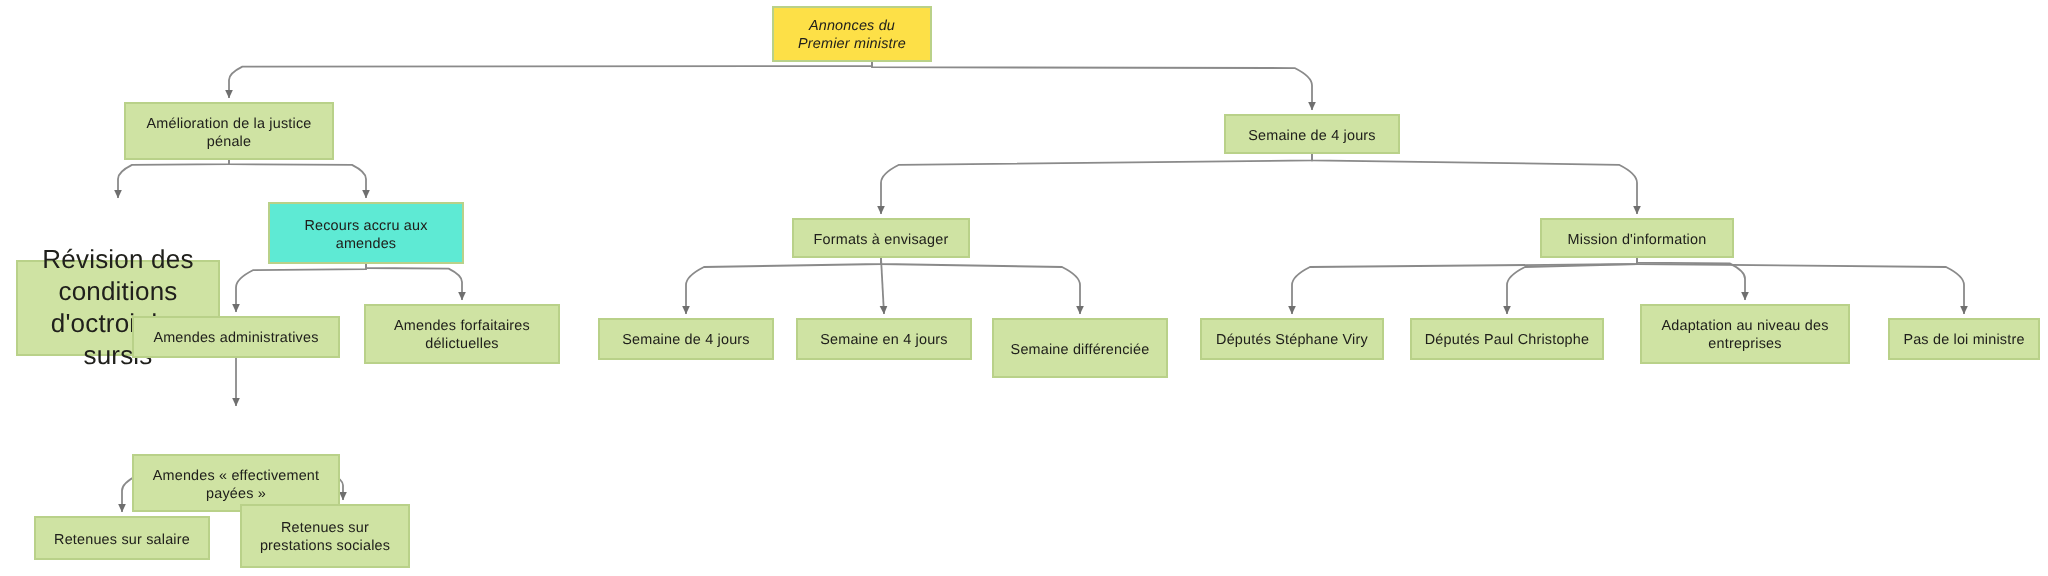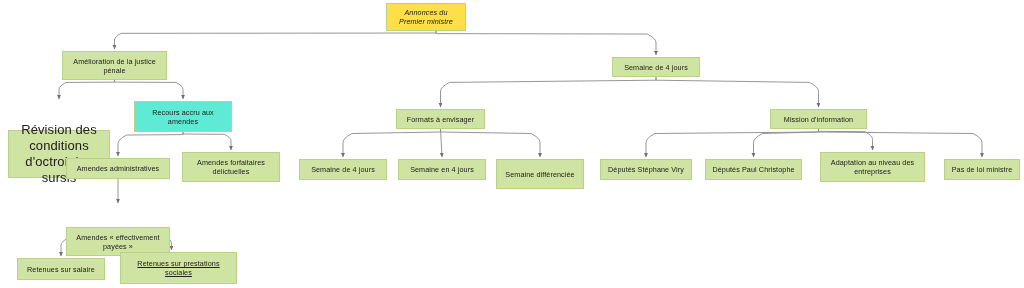--- a/index.html
+++ b/index.html
@@ -124,17 +124,17 @@
       </div>
       <div class="node" style="left: 944px; top: 159px; width: 76px; height: 21px; font-size: 7.2px; background: rgb(207, 227, 163); border-color: rgb(185, 209, 137); color: rgb(32, 32, 28);">
         <span class="node-label">Pas de loi ministre</span>
       </div>
       <div class="node" style="left: 66px; top: 205px; width: 104px; height: 29px; font-size: 7.2px; background: rgb(207, 227, 163); border-color: rgb(185, 209, 137); color: rgb(32, 32, 28); margin-top: 22px;">
         <span class="node-label">Amendes « effectivement payées »</span>
       </div>
       <div class="node" style="left: 17px; top: 258px; width: 88px; height: 22px; font-size: 7.2px; background: rgb(207, 227, 163); border-color: rgb(185, 209, 137); color: rgb(32, 32, 28);">
         <span class="node-label">Retenues sur salaire</span>
       </div>
-      <div class="node" style="left: 120px; top: 252px; width: 117px; height: 32px; font-size: 7.2px; background: rgb(207, 227, 163); border-color: rgb(185, 209, 137); color: rgb(32, 32, 28); text-decoration: underline;">
+      <div class="node" style="left: 120px; top: 252px; width: 85px; height: 32px; font-size: 7.2px; background: rgb(207, 227, 163); border-color: rgb(185, 209, 137); color: rgb(32, 32, 28);">
         <span class="node-label">Retenues sur prestations sociales</span>
       </div>
     </div>
 </div>
 
 </body></html>

